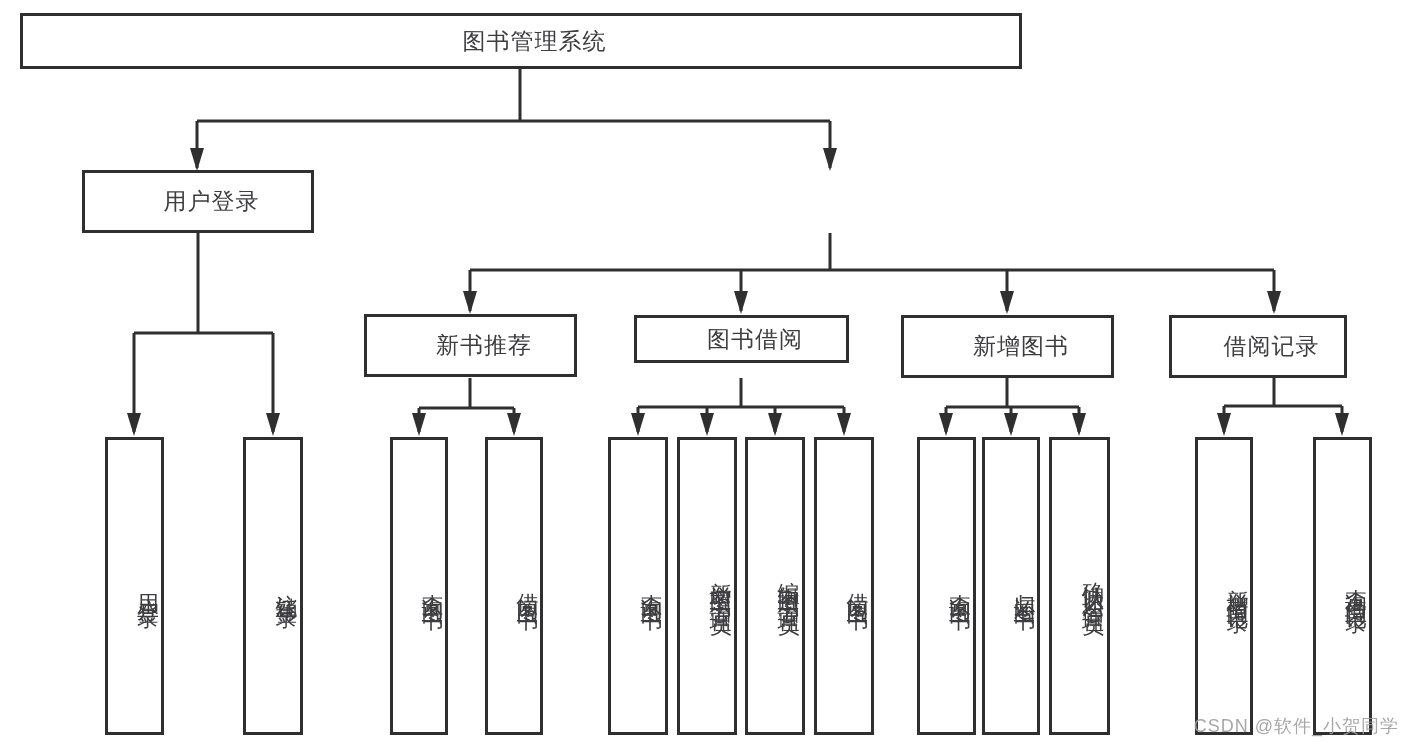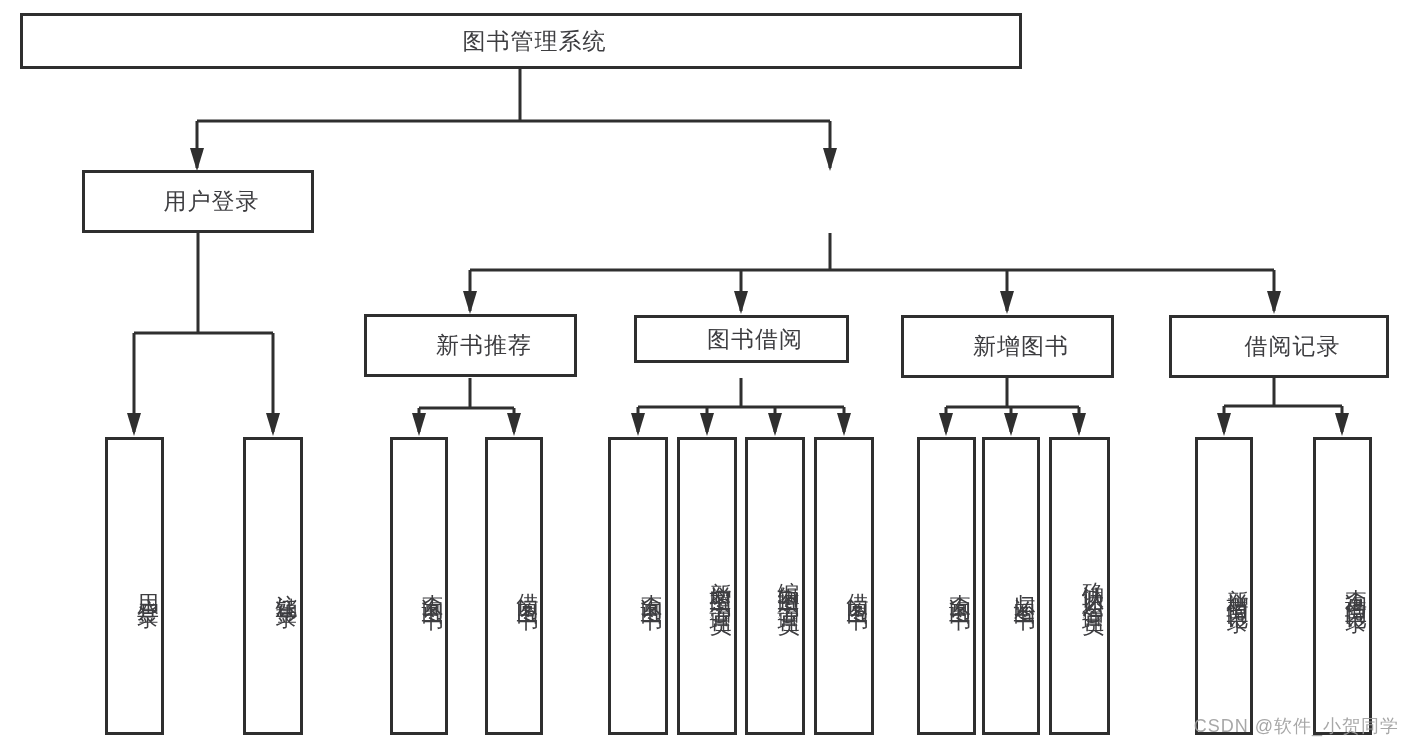--- a/index.html
+++ b/index.html
@@ -77,21 +77,21 @@
 
   <div class="node h" style="left:364px;top:314px;width:213px;height:63px">
     <span class="lbl">新书推荐</span>
   </div>
   <div class="node h" style="left:634px;top:315px;width:215px;height:48px">
     <span class="lbl">图书借阅</span>
   </div>
   <div class="node h" style="left:901px;top:315px;width:213px;height:63px">
     <span class="lbl">新增图书</span>
   </div>
-  <div class="node h" style="left:1169px;top:315px;width:220px;height:63px">
+  <div class="node h" style="left:1169px;top:315px;width:178px;height:63px">
     <span class="lbl">借阅记录</span>
   </div>
 
   <div class="node v" style="left:105px;top:437px;width:59px;height:298px">
     <span class="lbl">用户登录</span>
   </div>
   <div class="node v" style="left:243px;top:437px;width:60px;height:298px">
     <span class="lbl">注销登录</span>
   </div>
 

